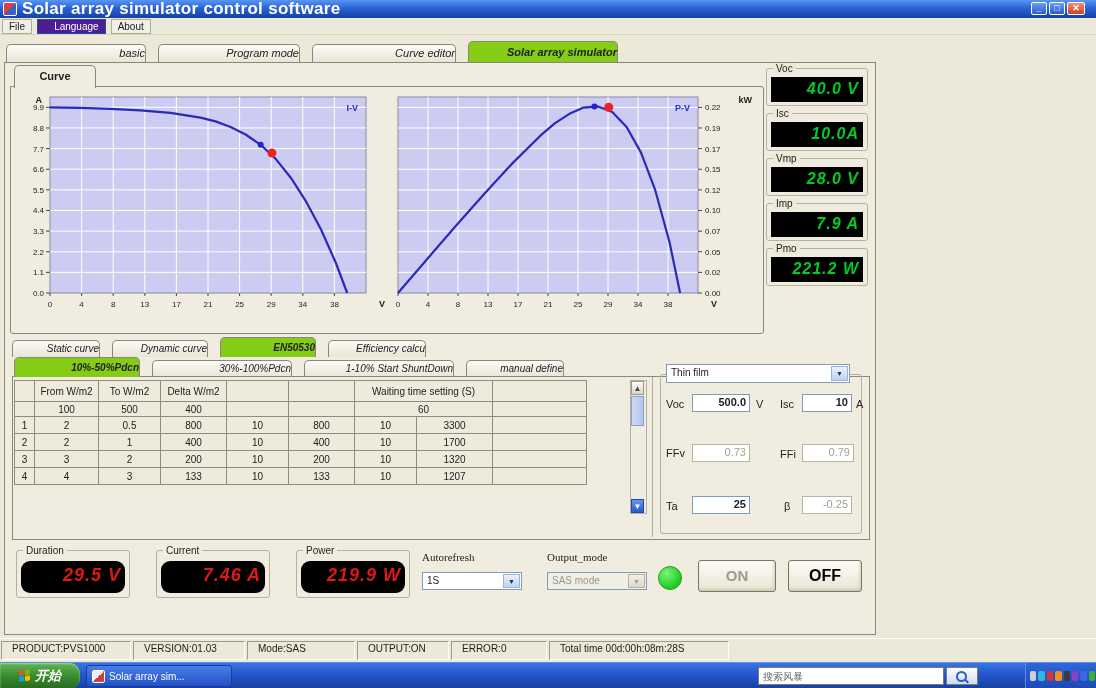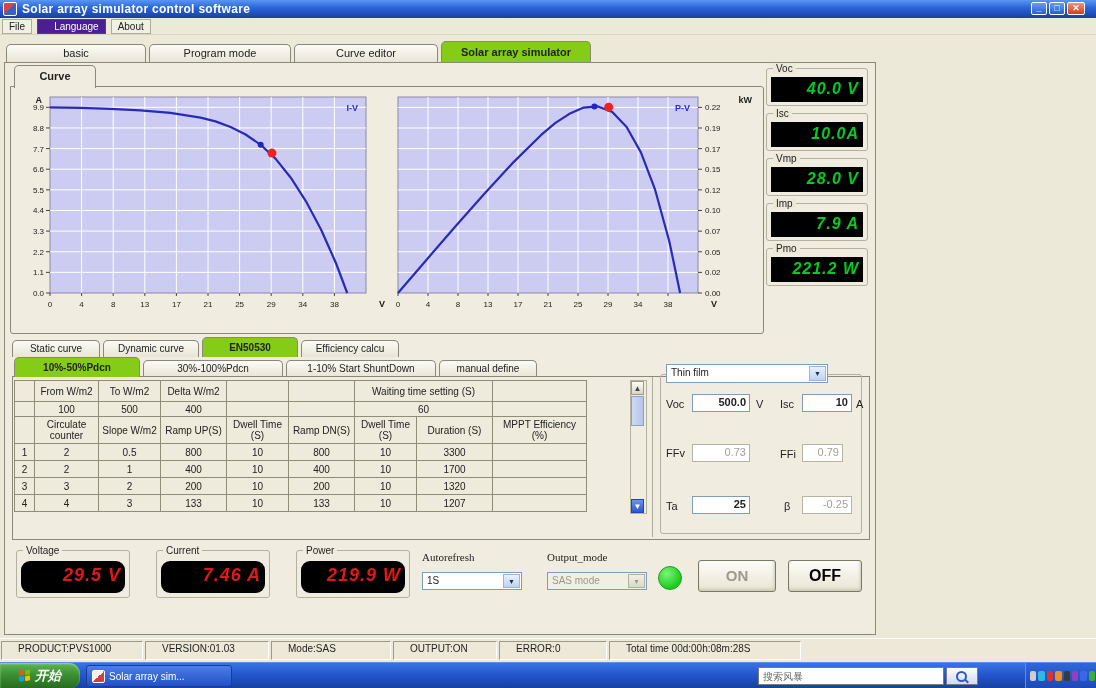--- a/index.html
+++ b/index.html
@@ -5,38 +5,38 @@
   html,body{margin:0;padding:0;}
   body{width:1096px;height:688px;position:relative;overflow:hidden;background:#ece9d8;
        font-family:"Liberation Sans",sans-serif;color:#222;}
   .abs{position:absolute;}
   
   .titlebar{left:0;top:0;width:1096px;height:18px;
     background:linear-gradient(180deg,#5a96f2 0%,#2a62d8 45%,#17419e 100%);
     display:flex;align-items:center;padding-left:3px;box-sizing:border-box;}
   .app-icon{width:12px;height:12px;border:1px solid #fff;border-radius:2px;
     background:linear-gradient(135deg,#e04040 0 50%,#4060c0 50% 100%);}
-  .title-text{color:#fff;font-weight:bold;font-size:12px;margin-left:5px;letter-spacing:.3px;}
+  .title-text{color:#fff;font-weight:bold;font-size:17px;margin-left:5px;letter-spacing:.3px;}
   .winbtn{top:2px;width:16px;height:13px;border:1px solid #fff;border-radius:2px;color:#fff;
     font-size:9px;line-height:11px;text-align:center;font-weight:bold;box-sizing:border-box;}
   .btn-min{left:1031px;background:linear-gradient(#6a9cf2,#2a5cd0);}
   .btn-max{left:1049px;background:linear-gradient(#6a9cf2,#2a5cd0);}
   .btn-close{left:1067px;width:18px;background:linear-gradient(#f09078,#d04020);}
   
   .menubar{left:0;top:18px;width:1096px;height:17px;background:#ece9d8;display:flex;
     align-items:center;gap:5px;padding-left:2px;font-size:10px;box-sizing:border-box;
     border-bottom:1px solid #d8d4c4;}
   .menu-item{padding:1px 6px;}
   .menu-file,.menu-about{border:1px solid #b0ac9a;background:#f2f0e4;}
   .menu-language{background:#4c1d95;color:#fff;border:1px solid #24509f;padding-left:16px;}
   
   .tabstrip{display:flex;align-items:flex-end;}
   .tab{box-sizing:border-box;border:1px solid #8a887a;border-bottom:none;height:18px;
-    border-radius:5px 5px 0 0;background:linear-gradient(#fcfbf6,#e8e5d6);text-align:center;
-    font-size:11px;line-height:17px;margin-right:3px;color:#222;}
+    border-radius:5px 5px 0 0;background:linear-gradient(#fcfbf6,#e8e5d6);text-align:right;
+    font-size:11px;line-height:17px;margin-right:12px;color:#222;font-style:italic;}
   .tab.active{background:#84cc16;font-weight:bold;height:21px;line-height:20px;z-index:3;}
   .strip-top{left:6px;top:41px;height:21px;}
   .strip-lower{left:12px;top:337px;height:20px;}
   .strip-lower .tab{height:17px;line-height:16px;font-size:10px;}
   .strip-lower .tab.active{height:20px;line-height:19px;}
   .strip-sub{left:14px;top:357px;height:20px;}
   .strip-sub .tab{height:17px;line-height:16px;font-size:10px;}
   .strip-sub .tab.active{height:20px;line-height:19px;}
   .tabpage{left:4px;top:62px;width:870px;height:571px;background:#f0ede0;border:1px solid #8a887a;}
   
@@ -90,21 +90,21 @@
   .bmeter .lcd{top:10px;bottom:4px;font-size:18px;line-height:28px;border-radius:9px;}
   .small-label{position:absolute;font-size:11px;font-family:Liberation Serif, serif;}
   .xpbtn{position:absolute;border:1px solid #7a7865;border-radius:3px;text-align:center;
     background:linear-gradient(#fdfcf8,#e8e5d4);box-shadow:inset -1px -2px 3px #cdc9b6;
     font-weight:bold;box-sizing:border-box;}
   .green-dot{position:absolute;width:22px;height:22px;border-radius:50%;
     background:radial-gradient(circle at 35% 30%,#7bf47b,#1ecb1e 70%);border:1px solid #18a018;}
   
   .statusbar{left:0;top:638px;width:1096px;height:22px;background:#ece9d8;border-top:1px solid #fff;}
   .scell{float:left;height:15px;margin:2px 1px;border:1px solid;border-color:#9d9a87 #fff #fff #9d9a87;
-    font-size:10px;padding:1px 16px;box-sizing:content-box;overflow:hidden;white-space:nowrap;}
+    font-size:10px;padding:1px 10px;box-sizing:content-box;overflow:hidden;white-space:nowrap;}
   
   .taskbar{left:0;top:662px;width:1096px;height:26px;
     background:linear-gradient(#3a74e4 0%,#2456cc 45%,#173f9e 100%);border-top:1px solid #5c8ef0;}
   .startbtn{position:absolute;left:0;top:0;width:80px;height:26px;border-radius:0 11px 11px 0;
     background:linear-gradient(#62b456,#3d8f33 45%,#256a1e);color:#fff;font-weight:bold;font-style:italic;
     font-size:13px;display:flex;align-items:center;justify-content:center;gap:4px;
     box-shadow:inset 0 1px 2px #9fd88f;}
   .flag{width:12px;height:12px;display:grid;grid-template-columns:5px 5px;grid-template-rows:5px 5px;
     gap:1px;transform:skewY(-6deg);}
   .flag i{border-radius:1px;}
@@ -351,31 +351,20 @@
         <tr class="vrow">
           <td></td>
           <td>100</td>
           <td>500</td>
           <td>400</td>
           <td></td>
           <td></td>
           <td colspan="2">60</td>
           <td></td>
         </tr>
-        <tr class="crow">
-          <td></td>
-          <td>Circulate counter</td>
-          <td>Slope W/m2</td>
-          <td>Ramp UP(S)</td>
-          <td>Dwell Time (S)</td>
-          <td>Ramp DN(S)</td>
-          <td>Dwell Time (S)</td>
-          <td>Duration (S)</td>
-          <td>MPPT Efficiency (%)</td>
-        </tr>
         <tr class="drow">
           <td class="rownum">1</td>
           <td>2</td>
           <td>0.5</td>
           <td>800</td>
           <td>10</td>
           <td>800</td>
           <td>10</td>
           <td>3300</td>
           <td></td>
@@ -416,41 +405,41 @@
       </tbody>
     </table>
   </div>
 <div class="abs vscroll">
   <div class="sbtn" style="top:0;">▲</div>
   <div class="sthumb"></div>
   <div class="sbtn down">▼</div>
 </div>
 
 <div class="abs parambox"></div>
-<div class="combo" style="left:666px;top:364px;width:162px;height:19px;z-index:2;background:#fff;">
+<div class="combo" style="left:666px;top:364px;width:184px;height:19px;z-index:2;background:#fff;">
   <span>Thin film</span>
   <span class="arrow">▼</span>
 </div>
 <span class="plabel" style="left:666px;top:398px;">Voc</span>
 <div class="pinput" style="left:692px;top:394px;width:58px;">500.0</div>
 <span class="plabel" style="left:756px;top:398px;">V</span>
 <span class="plabel" style="left:780px;top:398px;">Isc</span>
 <div class="pinput" style="left:802px;top:394px;width:50px;">10</div>
 <span class="plabel" style="left:856px;top:398px;">A</span>
 <span class="plabel" style="left:666px;top:447px;">FFv</span>
 <div class="pinput disabled" style="left:692px;top:444px;width:58px;">0.73</div>
 <span class="plabel" style="left:780px;top:448px;">FFi</span>
-<div class="pinput disabled" style="left:802px;top:444px;width:41px;">0.79</div>
+<div class="pinput disabled" style="left:802px;top:444px;width:52px;">0.79</div>
 <span class="plabel" style="left:666px;top:500px;">Ta</span>
 <div class="pinput" style="left:692px;top:496px;width:58px;">25</div>
 <span class="plabel" style="left:784px;top:500px;">β</span>
 <div class="pinput disabled" style="left:802px;top:496px;width:50px;">-0.25</div>
 
 <div class="bmeter" style="left:16px;top:550px;">
-  <span class="meter-label">Voltage</span>
+  <span class="meter-label">Duration</span>
   <div class="lcd red">29.5 V</div>
 </div>
 <div class="bmeter" style="left:156px;top:550px;">
   <span class="meter-label">Current</span>
   <div class="lcd red">7.46 A</div>
 </div>
 <div class="bmeter" style="left:296px;top:550px;">
   <span class="meter-label">Power</span>
   <div class="lcd red">219.9 W</div>
 </div>

